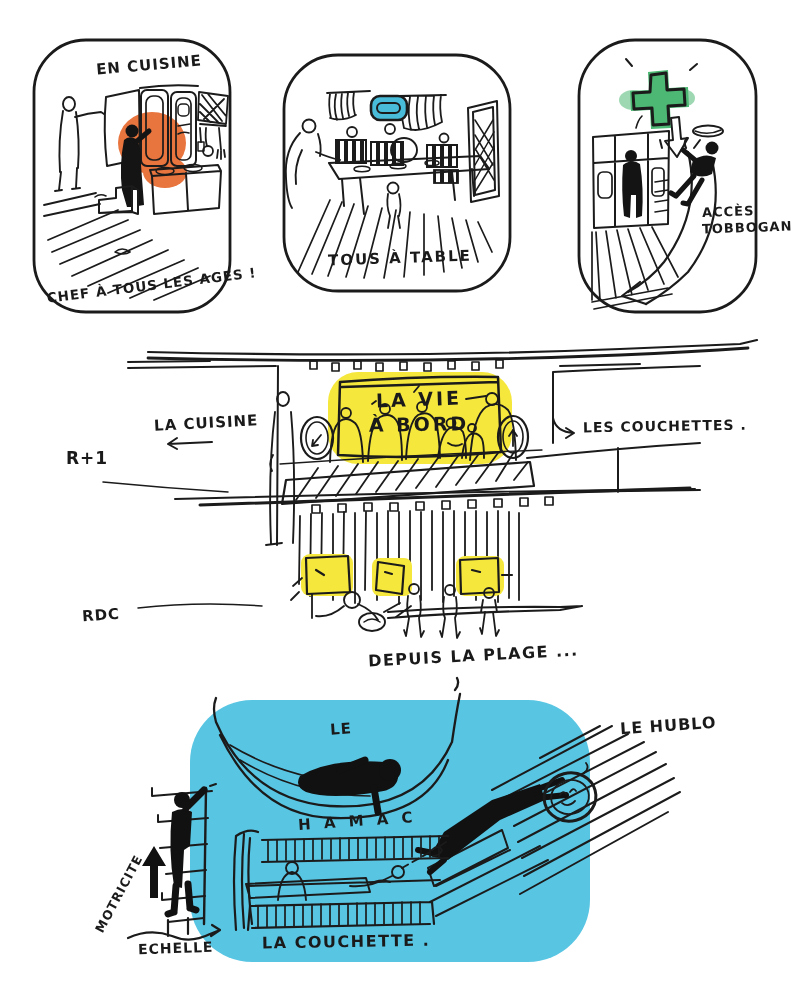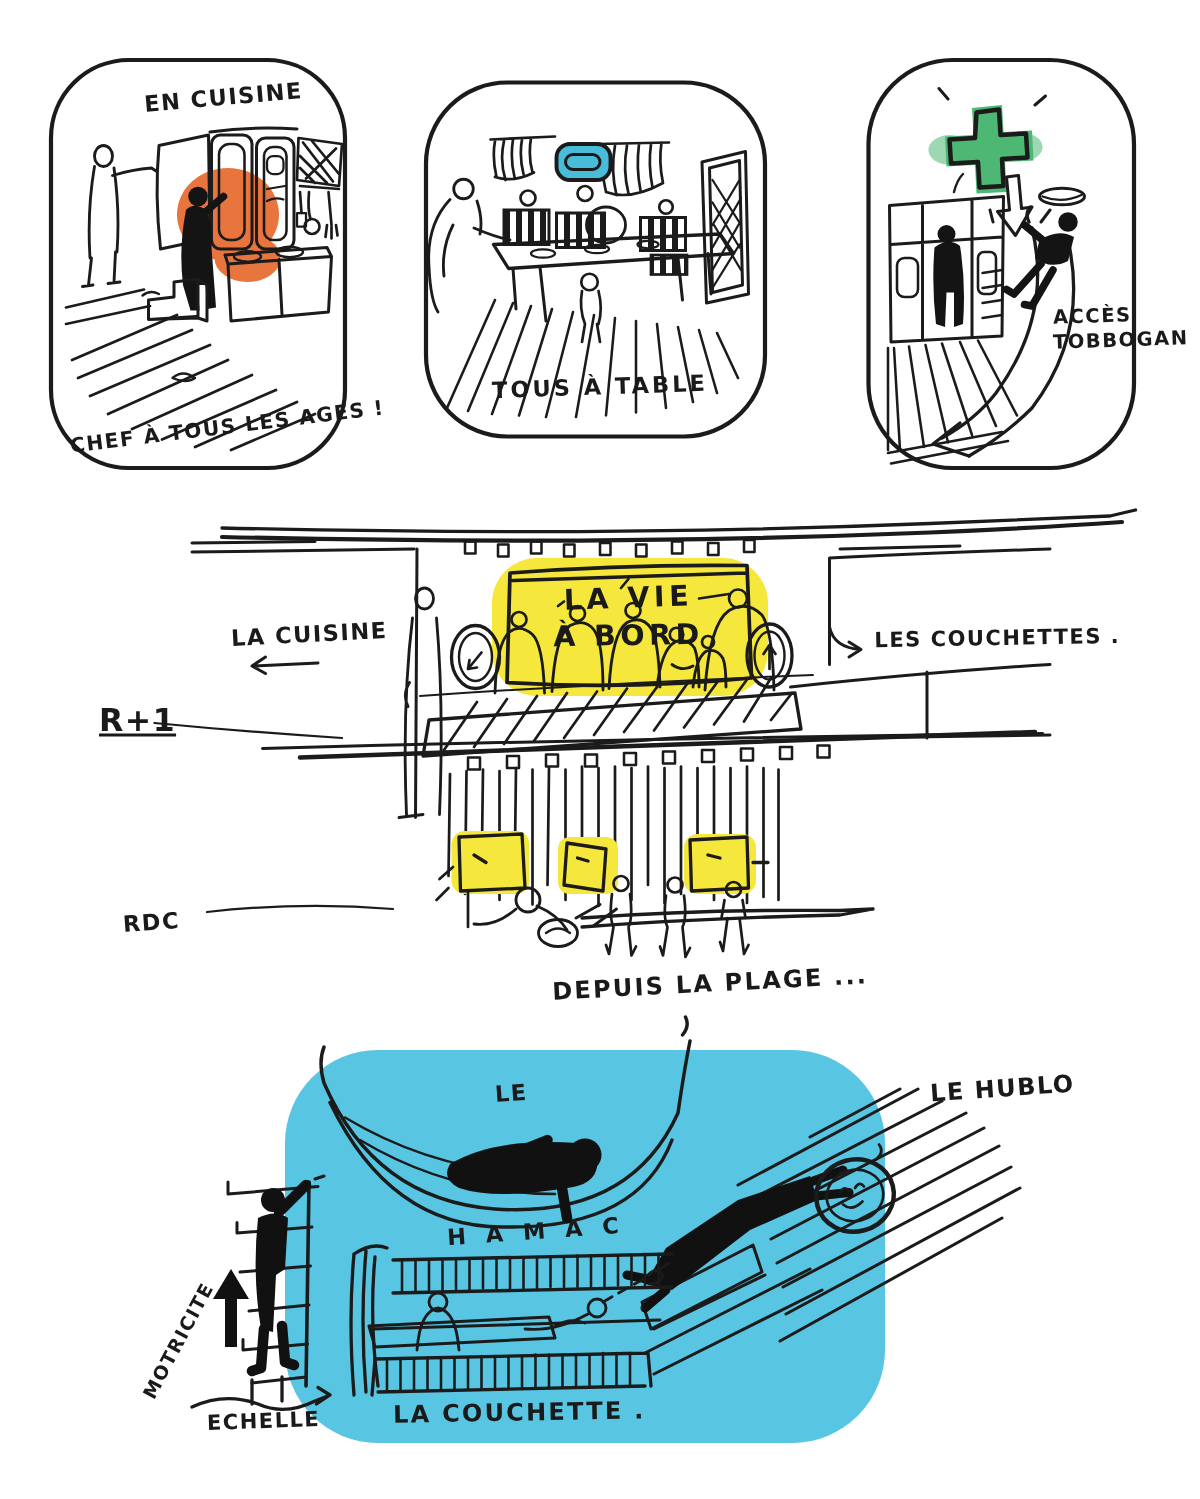--- a/index.html
+++ b/index.html
@@ -284,21 +284,21 @@
   <div class="lbl" style="left:96px;top:56px;font-size:15px;transform:rotate(-5deg);">EN CUISINE</div>
   <div class="lbl" style="left:46px;top:277px;font-size:13.5px;transform:rotate(-7deg);">CHEF À TOUS LES AGES !</div>
 
   <div class="lbl" style="left:328px;top:249px;font-size:15px;letter-spacing:2px;transform:rotate(-2deg);">TOUS À TABLE</div>
 
   <div class="lbl" style="left:702px;top:204px;font-size:13px;transform:rotate(-2deg);">ACCÈS</div>
   <div class="lbl" style="left:702px;top:220px;font-size:13px;transform:rotate(-2deg);">TOBBOGAN</div>
 
   <div class="lbl" style="left:154px;top:414px;font-size:15px;transform:rotate(-3deg);">LA CUISINE</div>
   <div class="lbl" style="left:583px;top:418px;font-size:14px;transform:rotate(-1deg);">LES COUCHETTES .</div>
-  <div class="lbl" style="left:66px;top:468px;font-size:21px;text-decoration:underline;">R+1</div>
+  <div class="lbl" style="left:66px;top:448px;font-size:17px;">R+1</div>
   <div class="lbl" style="left:82px;top:606px;font-size:15px;transform:rotate(-4deg);">RDC</div>
 
   <div class="lbl center" style="left:334px;top:388px;width:170px;font-size:19px;letter-spacing:3px;transform:rotate(-2deg);">LA VIE</div>
   <div class="lbl center" style="left:334px;top:413px;width:170px;font-size:19px;letter-spacing:3px;transform:rotate(-1deg);">À BORD</div>
 
   <div class="lbl" style="left:368px;top:646px;font-size:16px;letter-spacing:1.5px;transform:rotate(-3deg);">DEPUIS LA PLAGE ...</div>
 
   <div class="lbl" style="left:330px;top:720px;font-size:15px;transform:rotate(-4deg);">LE</div>
   <div class="lbl" style="left:298px;top:812px;font-size:15px;letter-spacing:4px;transform:rotate(-4deg);">H A M A C</div>
   <div class="lbl" style="left:620px;top:716px;font-size:16px;transform:rotate(-4deg);">LE HUBLO</div>

